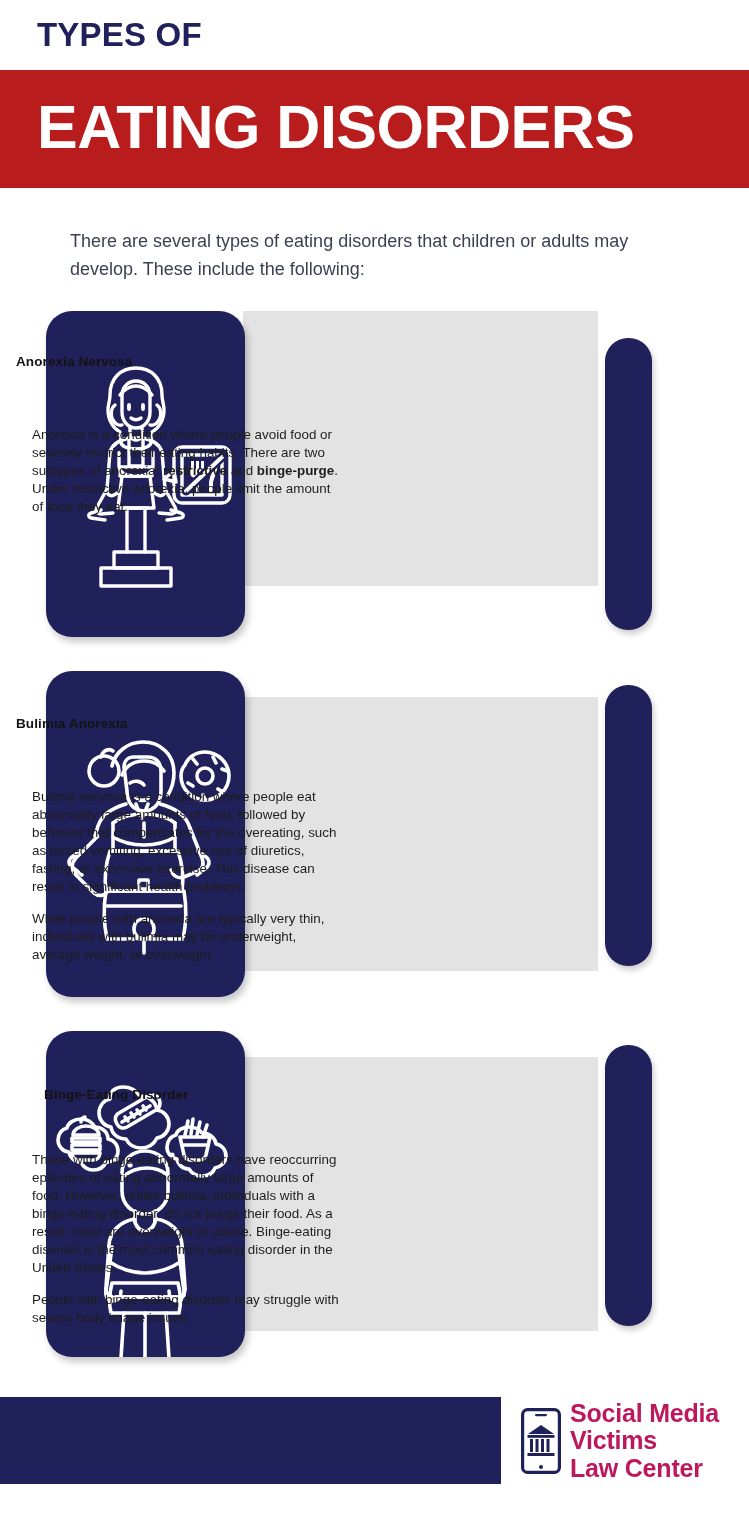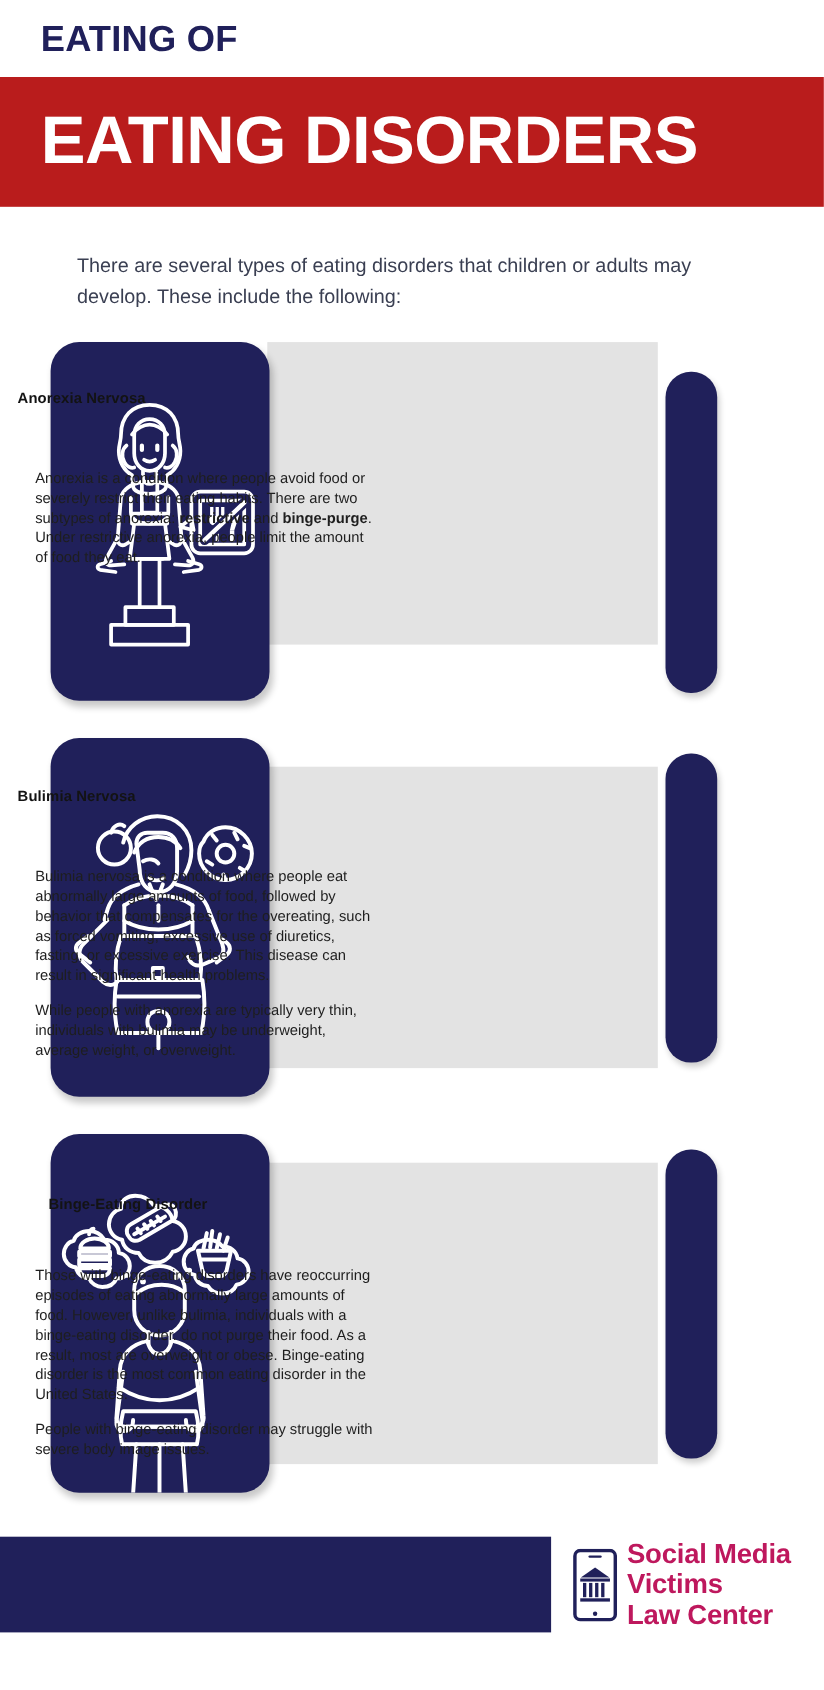--- a/index.html
+++ b/index.html
@@ -163,21 +163,21 @@
     color: #be185d;
     letter-spacing: -0.2px;
   }
   .logo-text span { display: block; }
 </style>
 </head>
 <body>
 
 <div class="page">
 
-  <div class="kicker">EATING OF</div>
+  <div class="kicker">TYPES OF</div>
   <div class="title-band">
     <div class="title">EATING DISORDERS</div>
   </div>
 
   <div class="intro">There are several types of eating disorders that children or adults may develop. These include the following:</div>
 
   <div class="card" id="card1">
     <div class="card-panel"></div>
     <div class="card-accent"></div>
     <div class="card-illus">
@@ -287,21 +287,21 @@
           <path d="M152 180l8 6c4 3 4 8 0 11l-9 7"></path>
         </g>
 
         <g fill="none" stroke="#ffffff" stroke-width="3.6" stroke-linejoin="round" stroke-linecap="round">
           <path d="M139 94c3-8 11-13 20-13 13 0 24 11 24 24 0 13-11 24-24 24s-24-11-24-24c0-4 1-8 4-11z"></path>
           <circle cx="159" cy="105" r="8"></circle>
           <path d="M147 88l4 5M167 86l3 6M176 98l5 2M142 112l5 3M157 124l2 5M172 118l5 3"></path>
         </g>
       </svg>
     </div>
-    <div class="card-heading">Bulimia Nervosa</div>
+    <div class="card-heading">Bulimia Anorexia</div>
     <div class="card-body">
         <p>Bulimia nervosa is a condition where people eat abnormally large amounts of food, followed by behavior that compensates for the overeating, such as forced vomiting, excessive use of diuretics, fasting, or excessive exercise. This disease can result in significant health problems.</p>
         <p>While people with anorexia are typically very thin, individuals with bulimia may be underweight, average weight, or overweight.</p>
       </div>
   </div>
 
   <div class="card" id="card3">
     <div class="card-panel"></div>
     <div class="card-accent"></div>
     <div class="card-illus">

